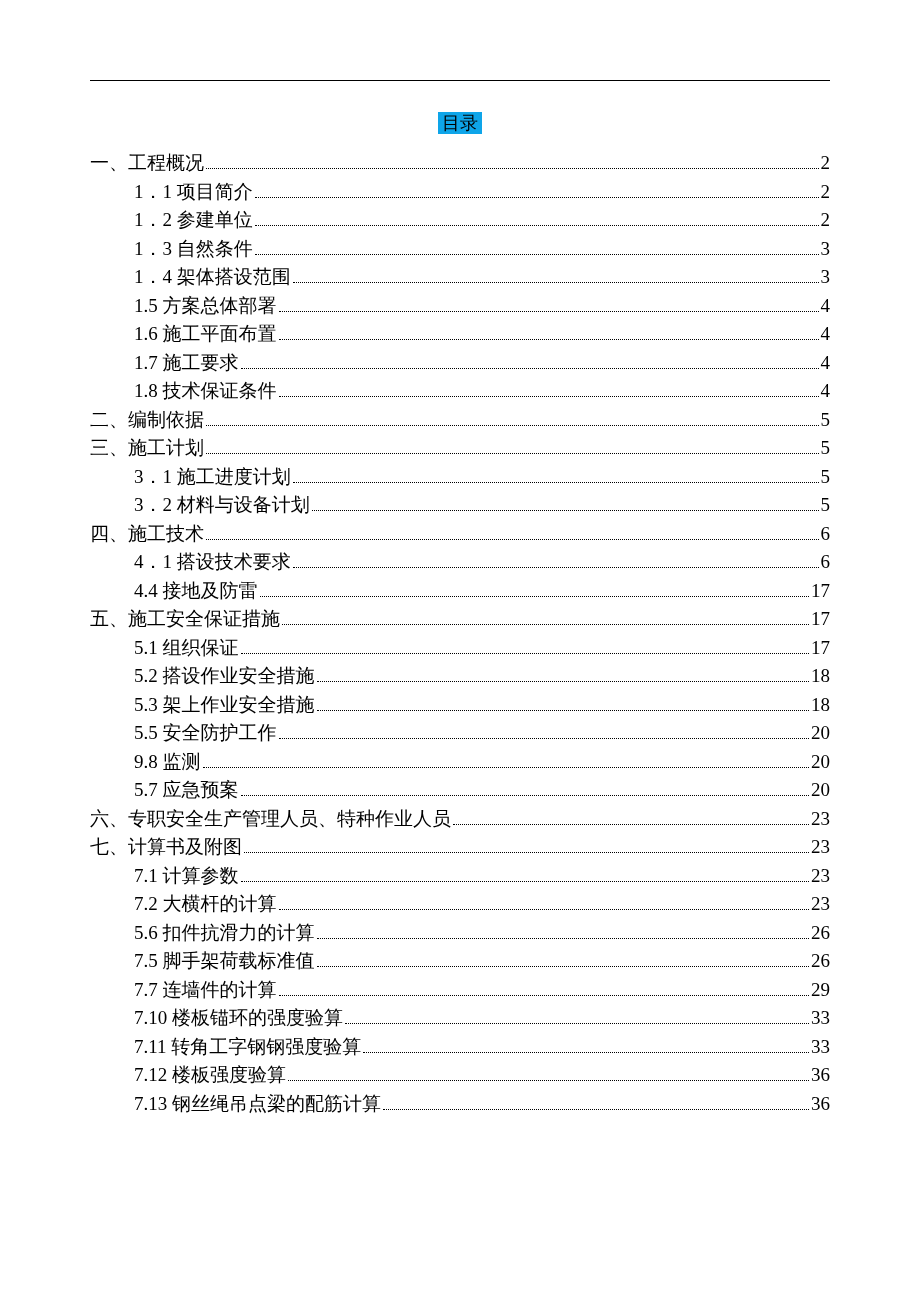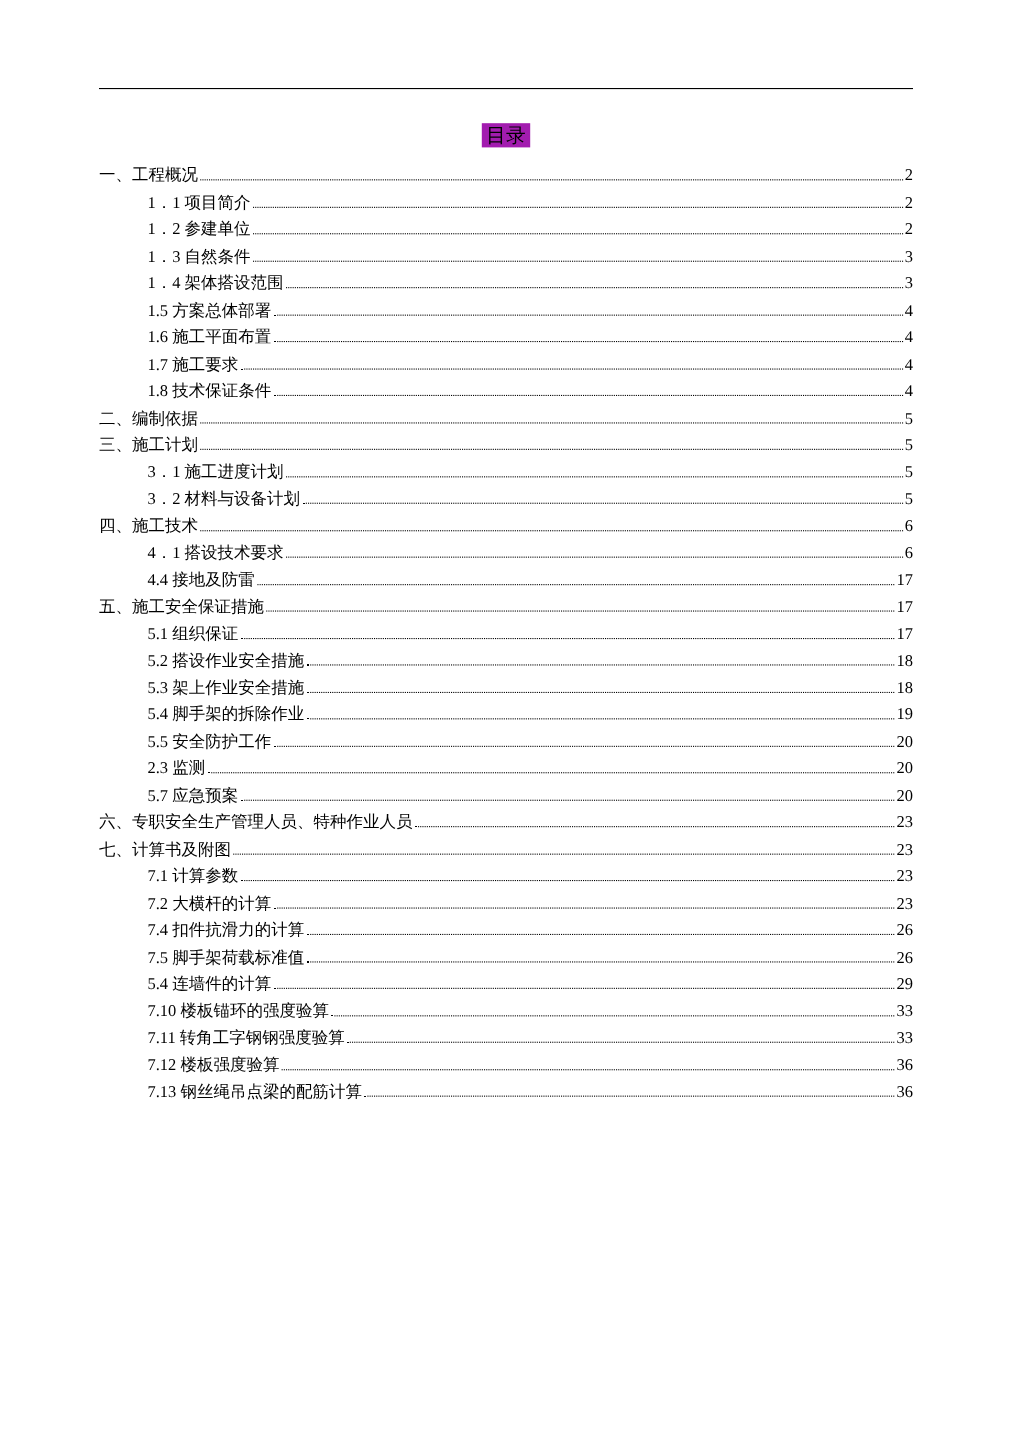--- a/index.html
+++ b/index.html
@@ -16,32 +16,32 @@
   .top-rule {
     border-top: 1.5px solid #000;
     margin-bottom: 30px;
   }
   .toc-title {
     text-align: center;
     font-size: 18px;
     margin-bottom: 18px;
   }
   .toc-title span {
-    background: #a21caf;
+    background: #0ea5e9;
     padding: 1px 4px;
   }
   .toc {
     line-height: 1;
   }
   .toc-row {
     display: flex;
     align-items: baseline;
     white-space: nowrap;
     margin-bottom: 9.5px;
-    font-size: 15px;
+    font-size: 19px;
     text-align: right;
   }
   .toc-row.level-1 { padding-left: 0px; }
   .toc-row.level-2 { padding-left: 44px; font-family: Liberation Serif, serif; }
   .toc-label {
     flex: 0 0 auto;
   }
   .toc-dots {
     flex: 1 1 auto;
     border-bottom: 1.2px dotted #000;
@@ -156,31 +156,26 @@
       <span class="toc-label">5.2 搭设作业安全措施</span>
       <span class="toc-dots"></span>
       <span class="toc-page">18</span>
     </div>
     <div class="toc-row level-2">
       <span class="toc-label">5.3 架上作业安全措施</span>
       <span class="toc-dots"></span>
       <span class="toc-page">18</span>
     </div>
     <div class="toc-row level-2">
-      <span class="toc-label">5.4 脚手架的拆除作业</span>
-      <span class="toc-dots"></span>
-      <span class="toc-page">19</span>
-    </div>
-    <div class="toc-row level-2">
       <span class="toc-label">5.5 安全防护工作</span>
       <span class="toc-dots"></span>
       <span class="toc-page">20</span>
     </div>
     <div class="toc-row level-2">
-      <span class="toc-label">2.3 监测</span>
+      <span class="toc-label">9.8 监测</span>
       <span class="toc-dots"></span>
       <span class="toc-page">20</span>
     </div>
     <div class="toc-row level-2">
       <span class="toc-label">5.7 应急预案</span>
       <span class="toc-dots"></span>
       <span class="toc-page">20</span>
     </div>
     <div class="toc-row level-1">
       <span class="toc-label">六、专职安全生产管理人员、特种作业人员</span>
@@ -196,31 +191,31 @@
       <span class="toc-label">7.1 计算参数</span>
       <span class="toc-dots"></span>
       <span class="toc-page">23</span>
     </div>
     <div class="toc-row level-2">
       <span class="toc-label">7.2 大横杆的计算</span>
       <span class="toc-dots"></span>
       <span class="toc-page">23</span>
     </div>
     <div class="toc-row level-2">
-      <span class="toc-label">7.4 扣件抗滑力的计算</span>
+      <span class="toc-label">5.6 扣件抗滑力的计算</span>
       <span class="toc-dots"></span>
       <span class="toc-page">26</span>
     </div>
     <div class="toc-row level-2">
       <span class="toc-label">7.5 脚手架荷载标准值</span>
       <span class="toc-dots"></span>
       <span class="toc-page">26</span>
     </div>
     <div class="toc-row level-2">
-      <span class="toc-label">5.4 连墙件的计算</span>
+      <span class="toc-label">7.7 连墙件的计算</span>
       <span class="toc-dots"></span>
       <span class="toc-page">29</span>
     </div>
     <div class="toc-row level-2">
       <span class="toc-label">7.10 楼板锚环的强度验算</span>
       <span class="toc-dots"></span>
       <span class="toc-page">33</span>
     </div>
     <div class="toc-row level-2">
       <span class="toc-label">7.11 转角工字钢钢强度验算</span>

